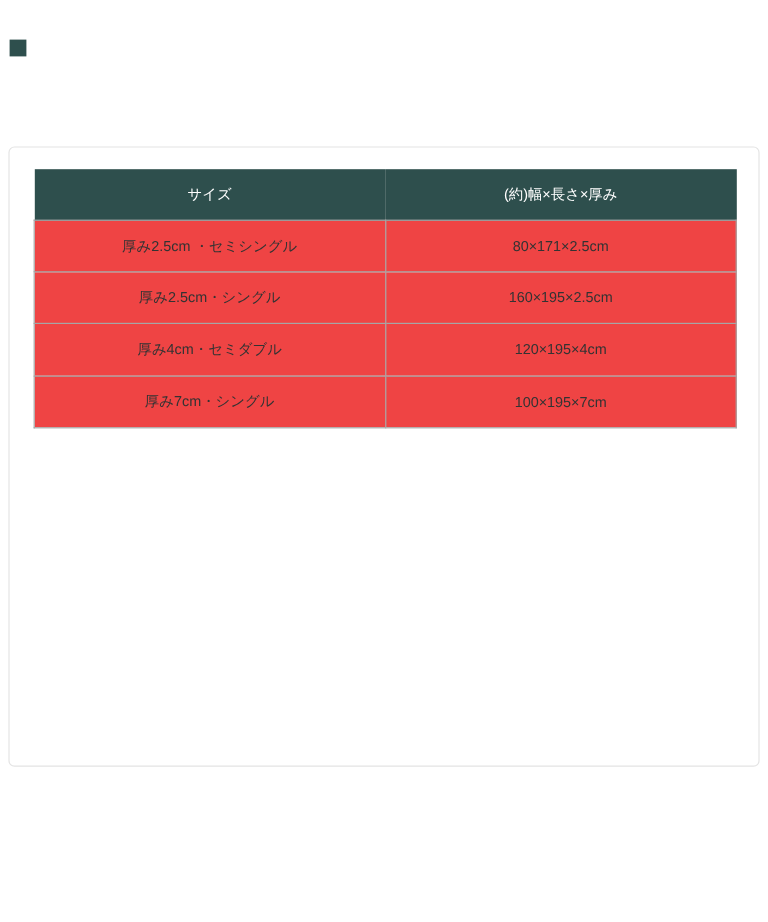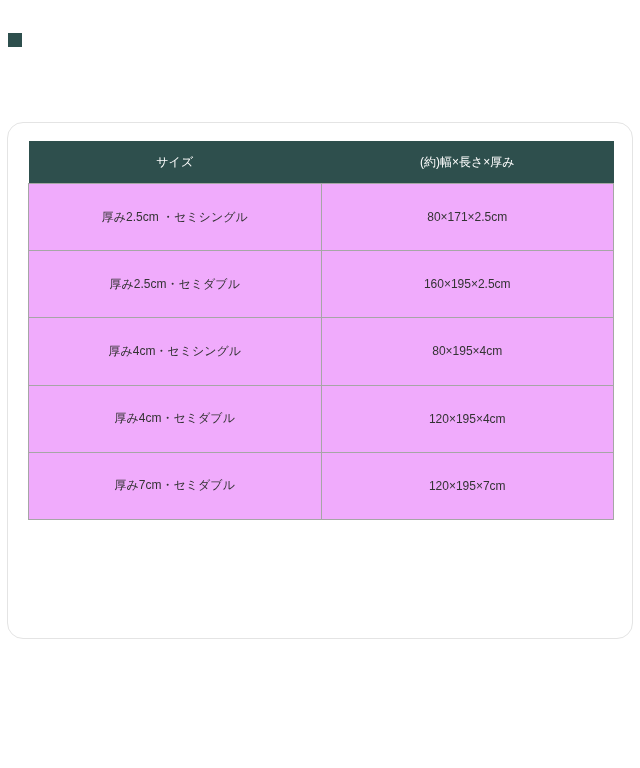--- a/index.html
+++ b/index.html
@@ -25,21 +25,21 @@
   }
   .panel {
     position: absolute;
     left: 7px;
     top: 122px;
     width: 626px;
     height: 517px;
     box-sizing: border-box;
     background: #ffffff;
     border: 1px solid #e4e4e4;
-    border-radius: 16px;
+    border-radius: 5px;
   }
   .table-wrap {
     position: absolute;
     left: 20px;
     top: 18px;
     width: 586px;
   }
   table.spec {
     width: 100%;
     border-collapse: collapse;
@@ -57,22 +57,22 @@
     border: none;
     padding: 0;
   }
   table.spec td {
     border: 1px solid #a6a6a6;
     color: #333333;
     font-size: 12px;
     height: 42.2px;
     text-align: center;
     vertical-align: middle;
-    padding: 12px;
-    background: #f0abfc;
+    padding: 0;
+    background: #ef4444;
   }
 </style>
 </head>
 <body>
 
 <div class="page">
 
   <div class="corner-square"></div>
 
   <div class="panel">
@@ -87,33 +87,29 @@
             <th>サイズ</th>
             <th>(約)幅×長さ×厚み</th>
           </tr>
         </thead>
         <tbody>
           <tr>
             <td>厚み2.5cm ・セミシングル</td>
             <td>80×171×2.5cm</td>
           </tr>
           <tr>
-            <td>厚み2.5cm・セミダブル</td>
+            <td>厚み2.5cm・シングル</td>
             <td>160×195×2.5cm</td>
-          </tr>
-          <tr>
-            <td>厚み4cm・セミシングル</td>
-            <td>80×195×4cm</td>
           </tr>
           <tr>
             <td>厚み4cm・セミダブル</td>
             <td>120×195×4cm</td>
           </tr>
           <tr>
-            <td>厚み7cm・セミダブル</td>
-            <td>120×195×7cm</td>
+            <td>厚み7cm・シングル</td>
+            <td>100×195×7cm</td>
           </tr>
         </tbody>
       </table>
     </div>
   </div>
 
 </div>
 
 </body></html>

